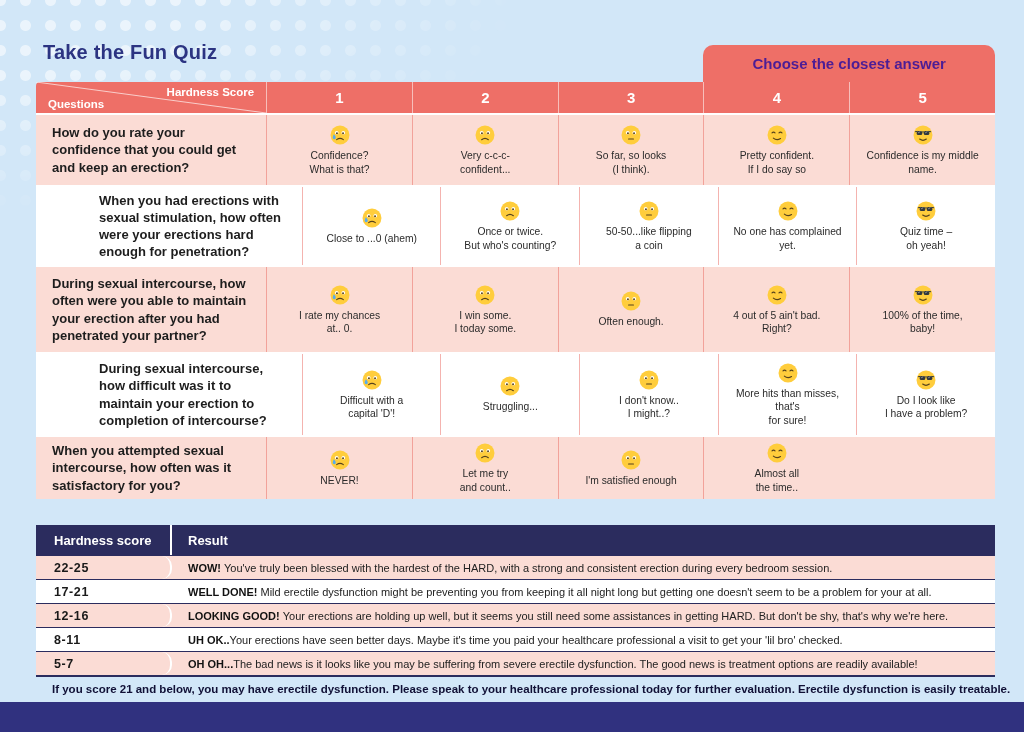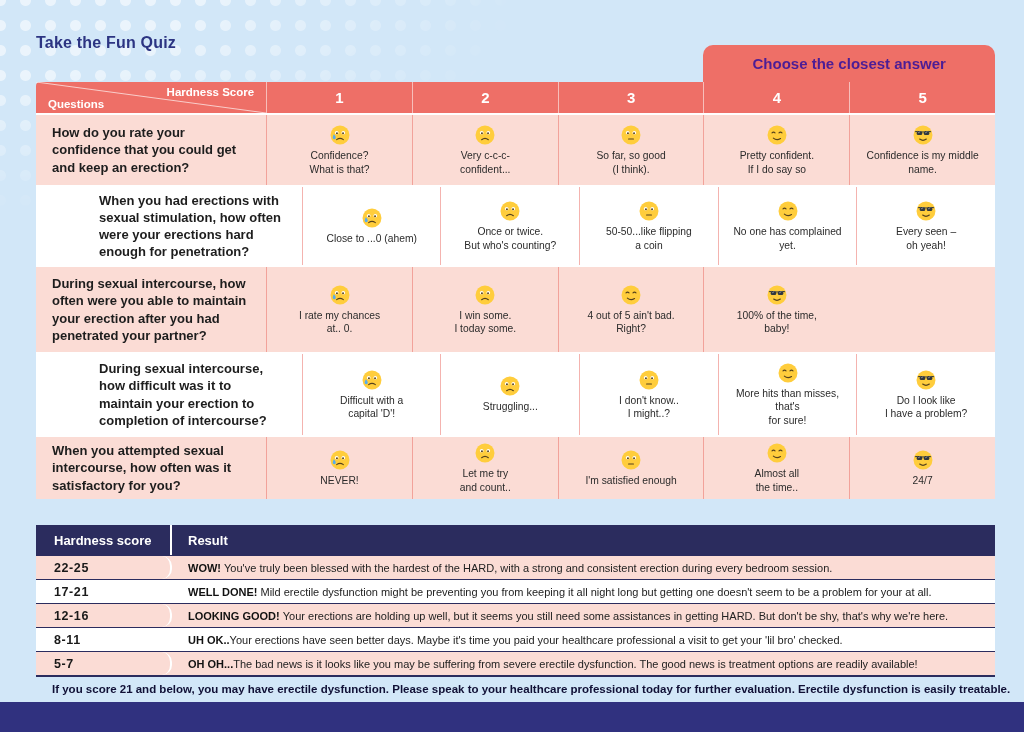--- a/index.html
+++ b/index.html
@@ -10,22 +10,22 @@
     font-family:"Liberation Sans", sans-serif;
   }
   .dots {
     position:absolute; left:-12px; top:-12px; width:790px; height:235px;
     background-image: radial-gradient(circle, rgba(255,255,255,.55) 5px, transparent 6px);
     background-size: 25px 25px;
     -webkit-mask-image: radial-gradient(ellipse 95% 135% at 0% 0%, #000 28%, transparent 72%);
     mask-image: radial-gradient(ellipse 95% 135% at 0% 0%, #000 28%, transparent 72%);
   }
   .title {
-    position:absolute; left:36px; top:34px; margin:0;
-    font-size:16px; font-weight:bold; color:#2c3482; letter-spacing:.2px;
+    position:absolute; left:36px; top:34px; margin:7px;
+    font-size:20px; font-weight:bold; color:#2c3482; letter-spacing:.2px;
   }
   .quiz-wrap { position:absolute; left:36px; top:82px; width:959px; }
   .choose-tab {
     position:absolute; bottom:100%; right:0; width:30.4%; height:37px;
     background:#ee6f67; border-radius:10px 10px 0 0;
     display:flex; align-items:center; justify-content:center;
     color:#4c1d95; font-weight:bold; font-size:15px;
   }
   .grid6 { display:grid; grid-template-columns:24% 15.2% 15.2% 15.2% 15.2% 15.2%; }
   .qheader { height:31px; background:#ee6f67; color:#fff; font-weight:bold; border-radius:4px 0 0 0; }
@@ -145,21 +145,21 @@
       <svg class="emoji">
           <use href="#em-frown"></use>
         </svg>
       <div class="atext">Very c-c-c-
 confident...</div>
     </div>
     <div class="acell">
       <svg class="emoji">
           <use href="#em-neutral"></use>
         </svg>
-      <div class="atext">So far, so good
+      <div class="atext">So far, so looks
 (I think).</div>
     </div>
     <div class="acell">
       <svg class="emoji">
           <use href="#em-smirk"></use>
         </svg>
       <div class="atext">Pretty confident.
 If I do say so</div>
     </div>
     <div class="acell">
@@ -197,21 +197,21 @@
       <svg class="emoji">
           <use href="#em-smirk"></use>
         </svg>
       <div class="atext">No one has complained
 yet.</div>
     </div>
     <div class="acell">
       <svg class="emoji">
           <use href="#em-cool"></use>
         </svg>
-      <div class="atext">Every seen –
+      <div class="atext">Quiz time –
 oh yeah!</div>
     </div>
   </div>
 
   <div class="qrow pink grid6 r3">
     <div class="qcell">During sexual intercourse, how often were you able to maintain your erection after you had penetrated your partner?</div>
     <div class="acell">
       <svg class="emoji">
           <use href="#em-cry"></use>
         </svg>
@@ -220,20 +220,26 @@
     </div>
     <div class="acell">
       <svg class="emoji">
           <use href="#em-frown"></use>
         </svg>
       <div class="atext">I win some.
 I today some.</div>
     </div>
     <div class="acell">
       <svg class="emoji">
+          <use href="#em-neutral"></use>
+        </svg>
+      <div class="atext">Often enough.</div>
+    </div>
+    <div class="acell">
+      <svg class="emoji">
           <use href="#em-smirk"></use>
         </svg>
       <div class="atext">4 out of 5 ain't bad.
 Right?</div>
     </div>
     <div class="acell">
       <svg class="emoji">
           <use href="#em-cool"></use>
         </svg>
       <div class="atext">100% of the time,
@@ -299,26 +305,20 @@
           <use href="#em-neutral"></use>
         </svg>
       <div class="atext">I'm satisfied enough</div>
     </div>
     <div class="acell">
       <svg class="emoji">
           <use href="#em-smirk"></use>
         </svg>
       <div class="atext">Almost all
 the time..</div>
-    </div>
-    <div class="acell">
-      <svg class="emoji">
-          <use href="#em-cool"></use>
-        </svg>
-      <div class="atext">24/7</div>
     </div>
   </div>
 
 </div>
 
 <div class="results">
   <div class="res-header">
     <div class="res-score-col">Hardness score</div>
     <div class="res-result-col">Result</div>
   </div>

